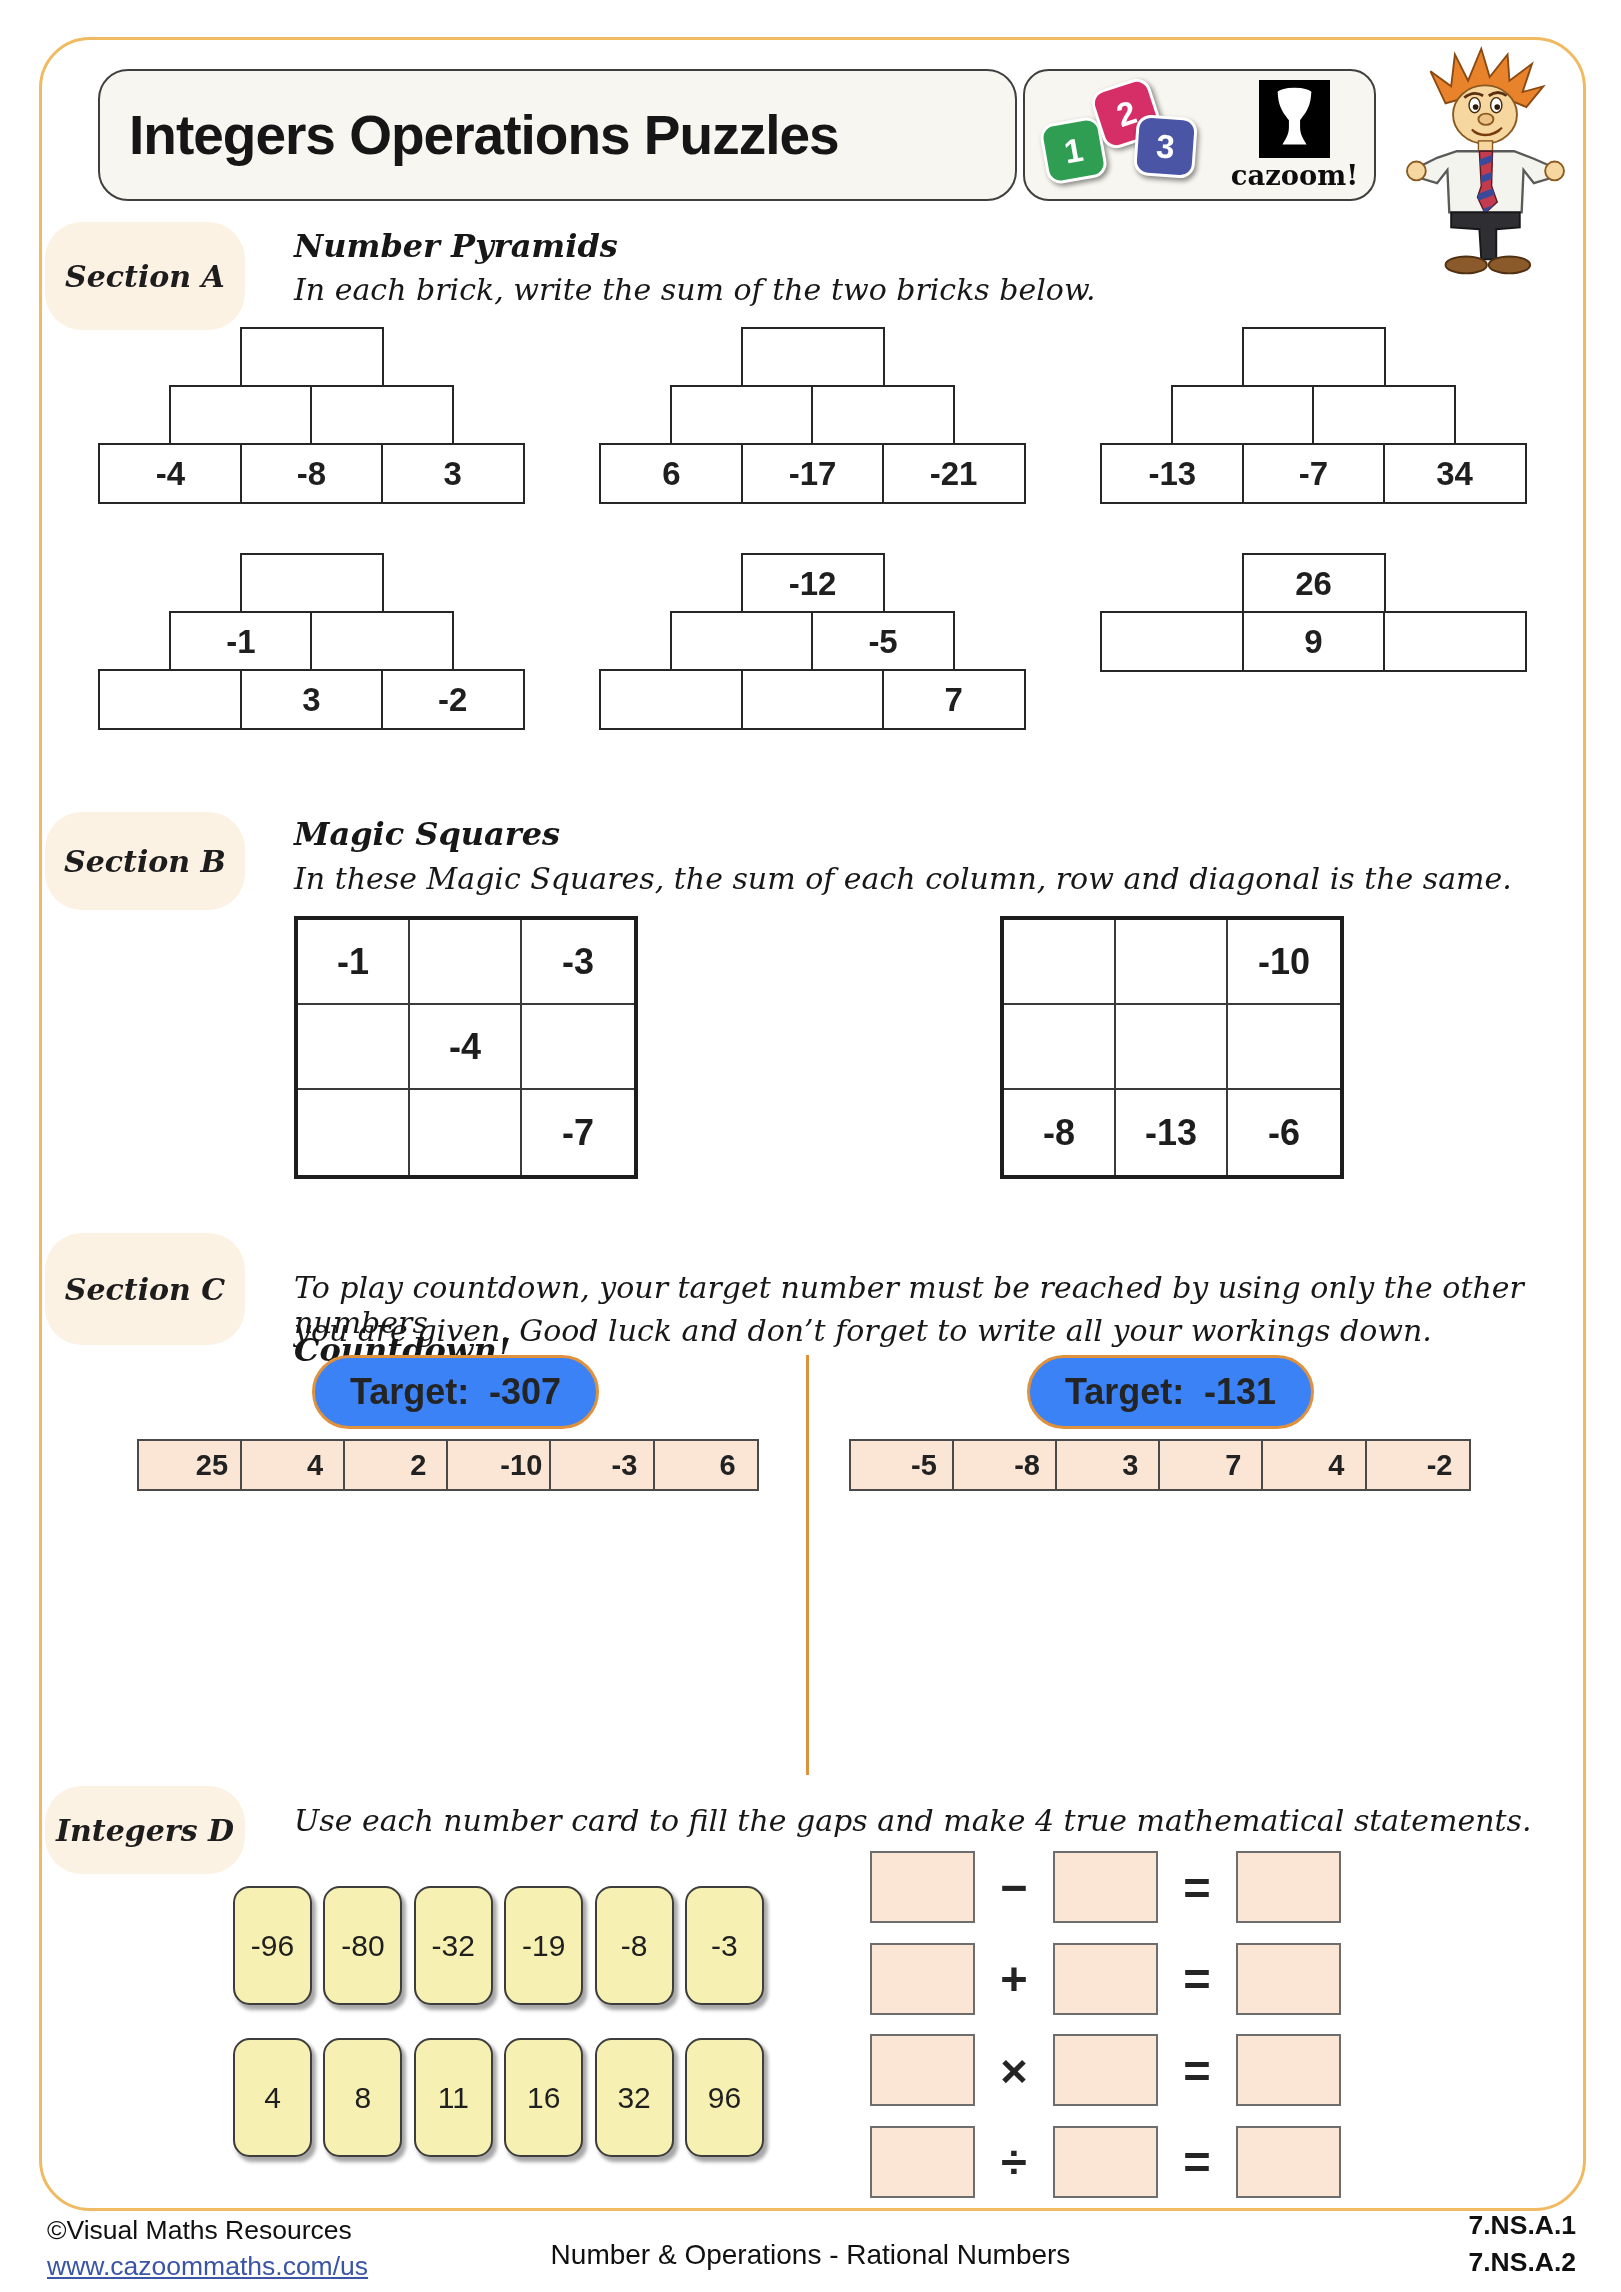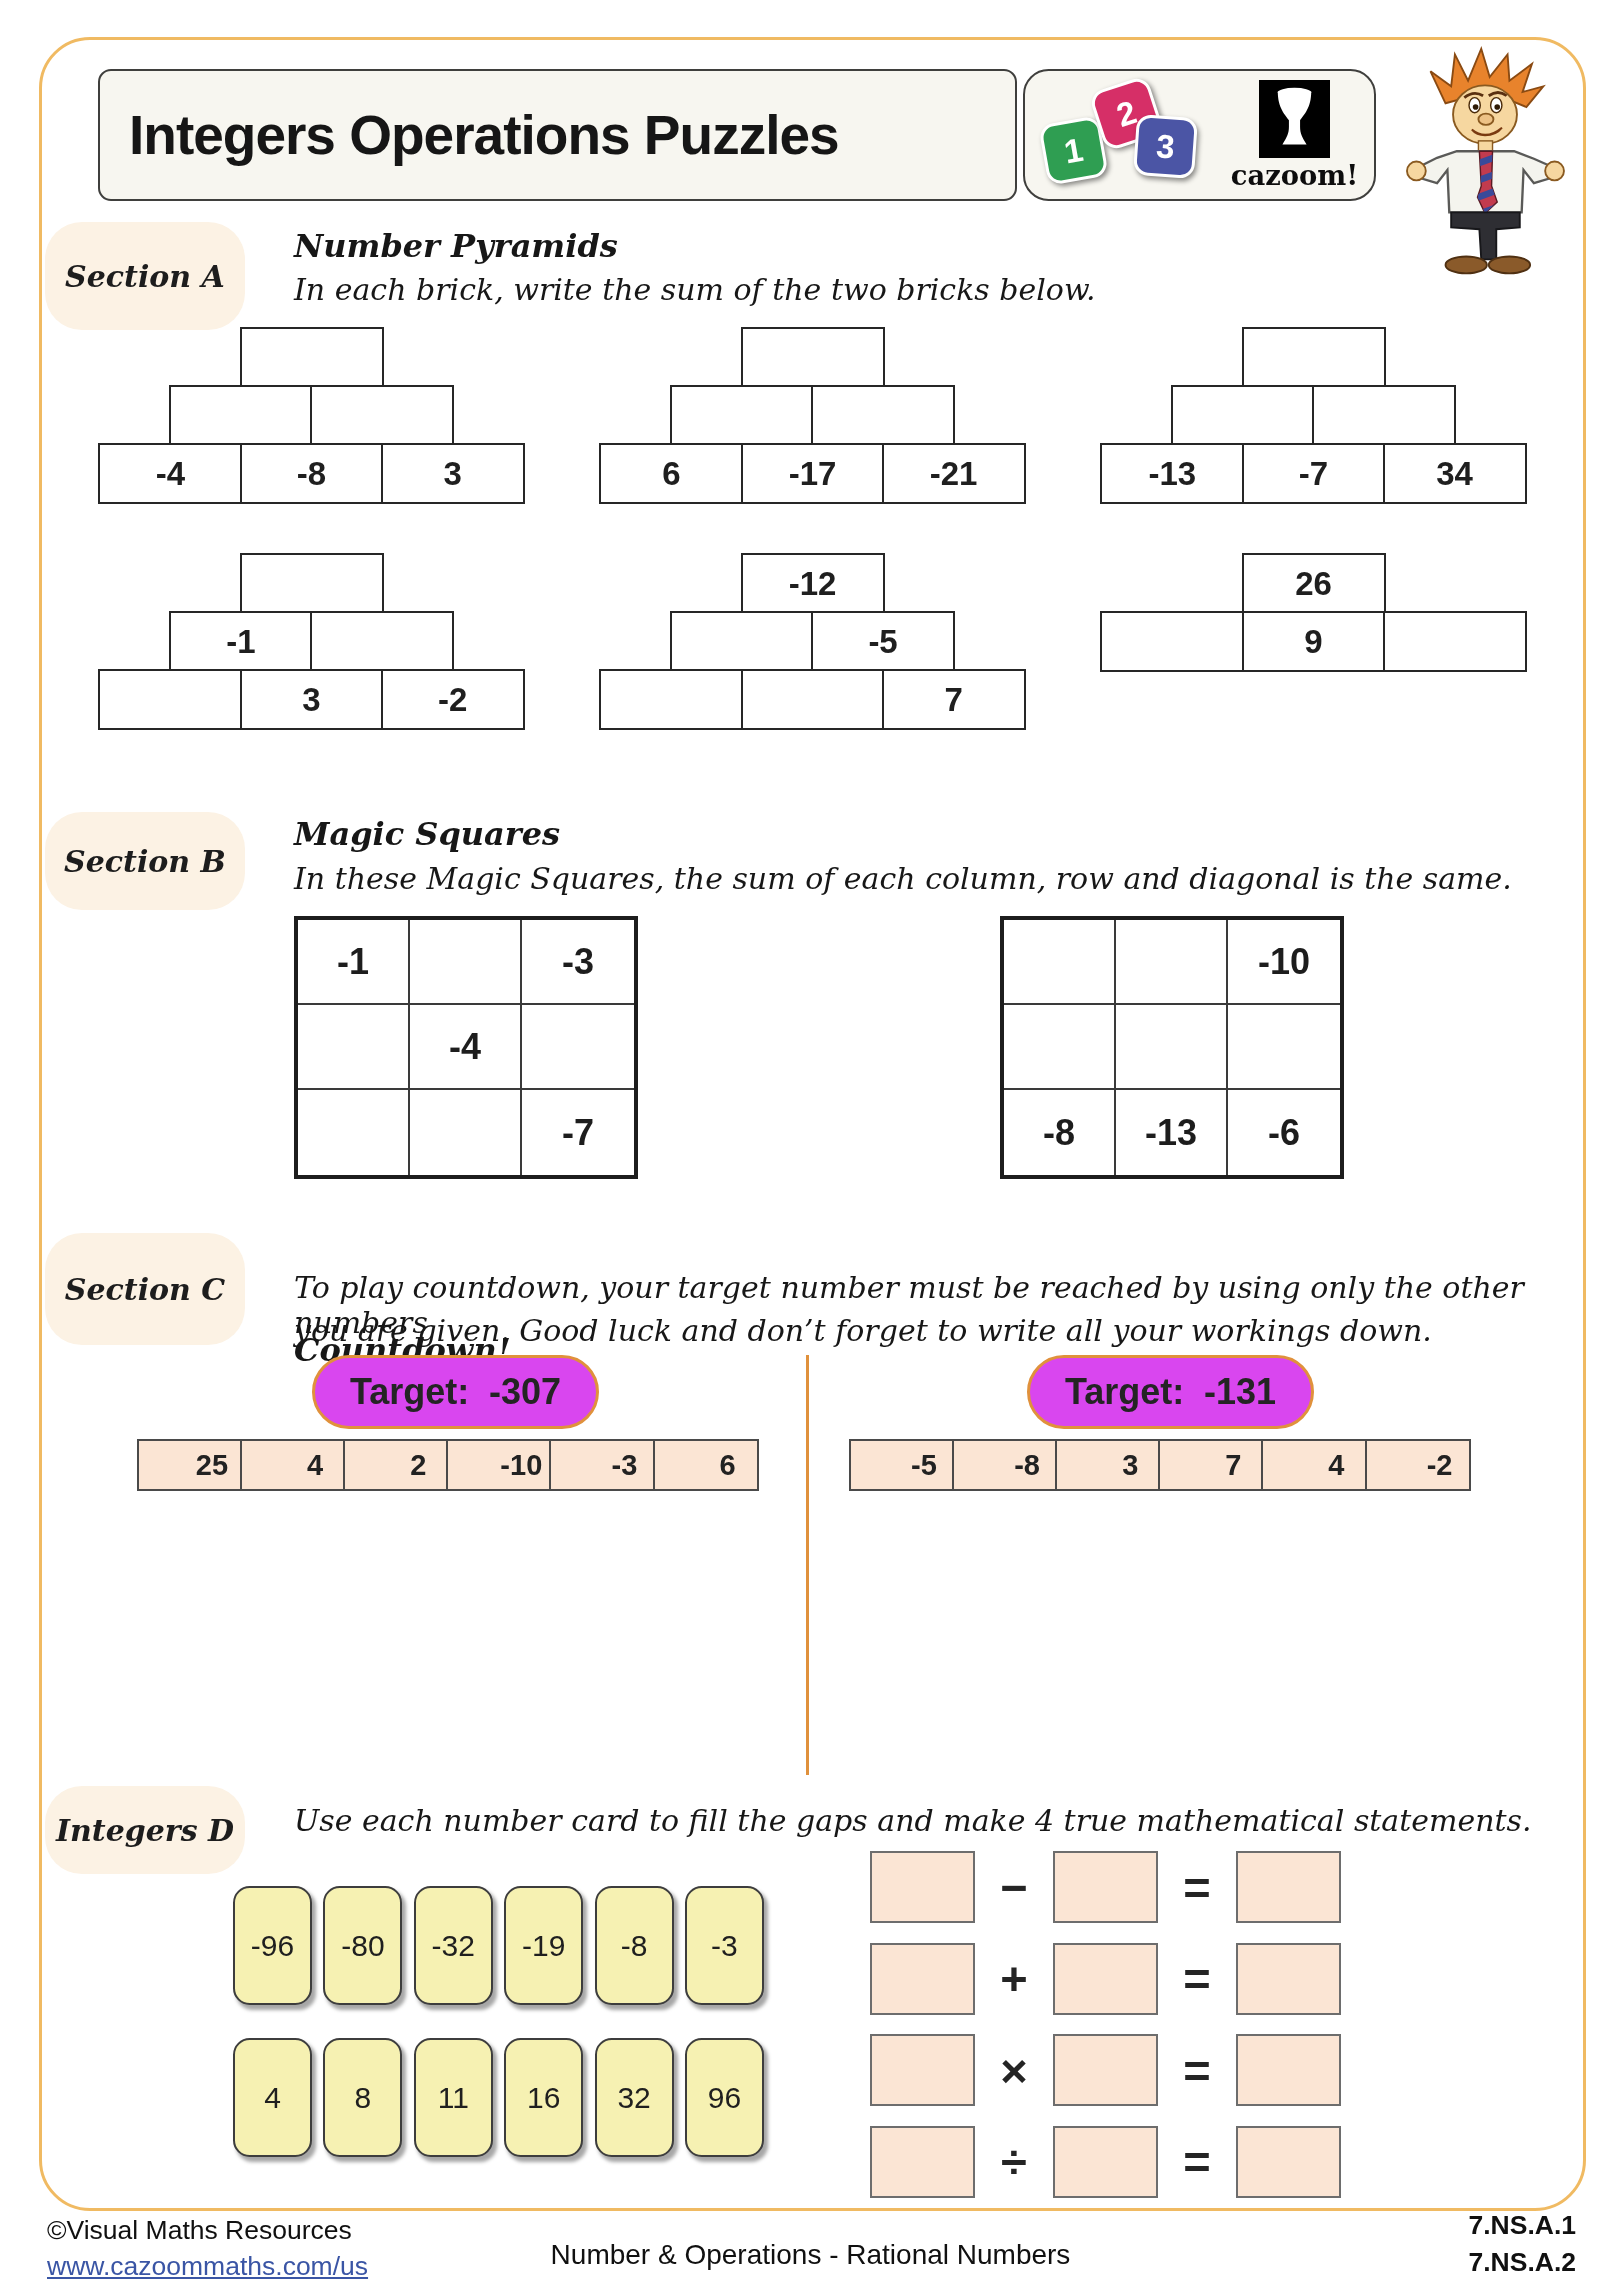--- a/index.html
+++ b/index.html
@@ -7,21 +7,21 @@
     width:1621px; height:2293px; position:relative; background:#ffffff;
     font-family:"Liberation Sans", sans-serif; overflow:hidden;
   }
   .frame {
     position:absolute; left:39px; top:37px; width:1541px; height:2168px;
     border:3.9px solid #f0ba62; border-radius:51px;
   }
   
   .title-box {
     position:absolute; left:98px; top:69px; width:919px; height:132px;
-    background:#f7f6f0; border:2.9px solid #3f3f3d; border-radius:13px;
+    background:#f7f6f0; border:2.9px solid #3f3f3d; border-radius:30px;
     display:flex; align-items:center; padding-left:29px; box-sizing:border-box;
   }
   .title-box .t {
     font-size:55px; font-weight:bold; color:#161616; letter-spacing:-1px;
   }
   .badge-box {
     position:absolute; left:1023px; top:69px; width:353px; height:132px;
     background:#f7f6f0; border:2.9px solid #3f3f3d; border-radius:25.5px;
     display:flex; align-items:center; justify-content:space-around; box-sizing:border-box;
   }
@@ -76,21 +76,21 @@
   .magic-1 { left:294px; } .magic-2 { left:1000px; }
   .mcell {
     display:flex; align-items:center; justify-content:center; font-size:36px; font-weight:bold; color:#1d1d1d;
     border-right:2.9px solid #3a3a3a; border-bottom:2.9px solid #3a3a3a;
   }
   .mcell:nth-child(3n) { border-right:none; }
   .mcell:nth-child(n+7) { border-bottom:none; }
   
   .divider { position:absolute; left:806px; top:1355px; width:2.9px; height:420px; background:#e0913c; }
   .target-pill {
-    position:absolute; top:1355px; height:74px; background:#d946ef;
+    position:absolute; top:1355px; height:74px; background:#3b82f6;
     border:3.9px solid #e0913c; border-radius:37px; box-sizing:border-box;
     display:flex; align-items:center; justify-content:center; gap:19.6px;
     font-size:36px; color:#242424; padding:0 35px;
   }
   .pill-1 { left:312px; } .pill-2 { left:1027px; }
   .target-pill .tl { font-weight:bold; }
   .target-pill .tv { font-weight:bold; }
   .strip { position:absolute; top:1439px; display:flex; }
   .strip-1 { left:137px; } .strip-2 { left:849px; }
   .scell {

